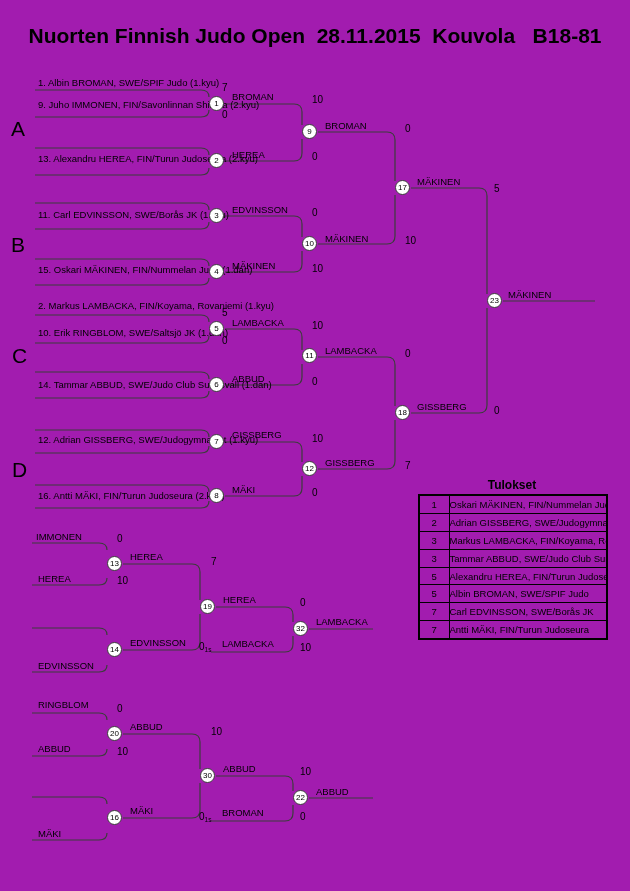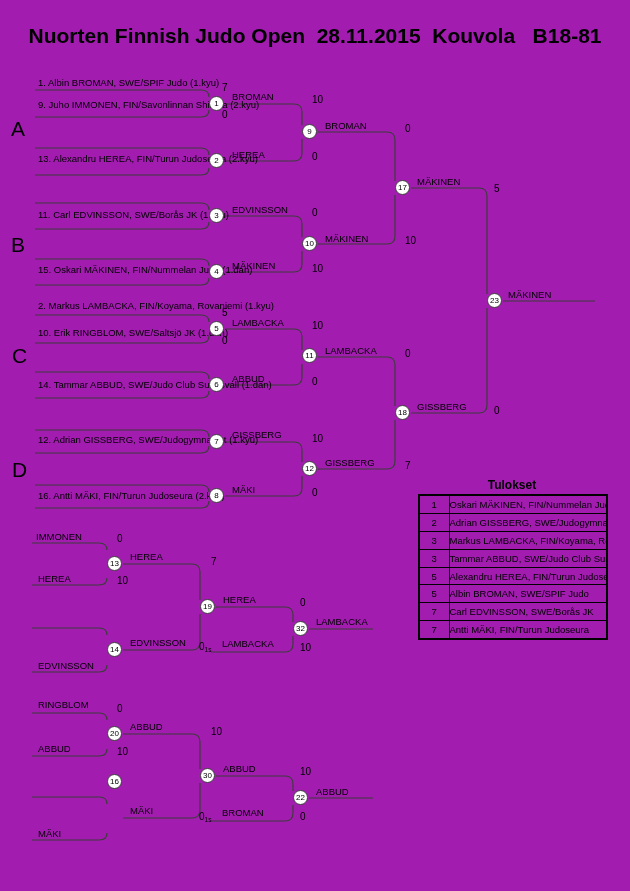--- a/index.html
+++ b/index.html
@@ -179,21 +179,21 @@
   <div class="circ" style="left:302px;top:348px">11</div>
   <div class="circ" style="left:302px;top:461px">12</div>
   <div class="circ" style="left:395px;top:180px">17</div>
   <div class="circ" style="left:395px;top:405px">18</div>
   <div class="circ" style="left:487px;top:293px">23</div>
   <div class="circ" style="left:107px;top:556px">13</div>
   <div class="circ" style="left:107px;top:642px">14</div>
   <div class="circ" style="left:200px;top:599px">19</div>
   <div class="circ" style="left:293px;top:621px">32</div>
   <div class="circ" style="left:107px;top:726px">20</div>
-  <div class="circ" style="left:107px;top:774px">16</div>
+  <div class="circ" style="left:107px;top:810px">16</div>
   <div class="circ" style="left:200px;top:768px">30</div>
   <div class="circ" style="left:293px;top:790px">22</div>
 
   <div class="abs restitle" style="left:418px;top:478px">Tulokset</div>
   <table class="results">
     <colgroup>
         <col style="width:30px">
         <col style="width:158px">
       </colgroup>
     <tbody>

